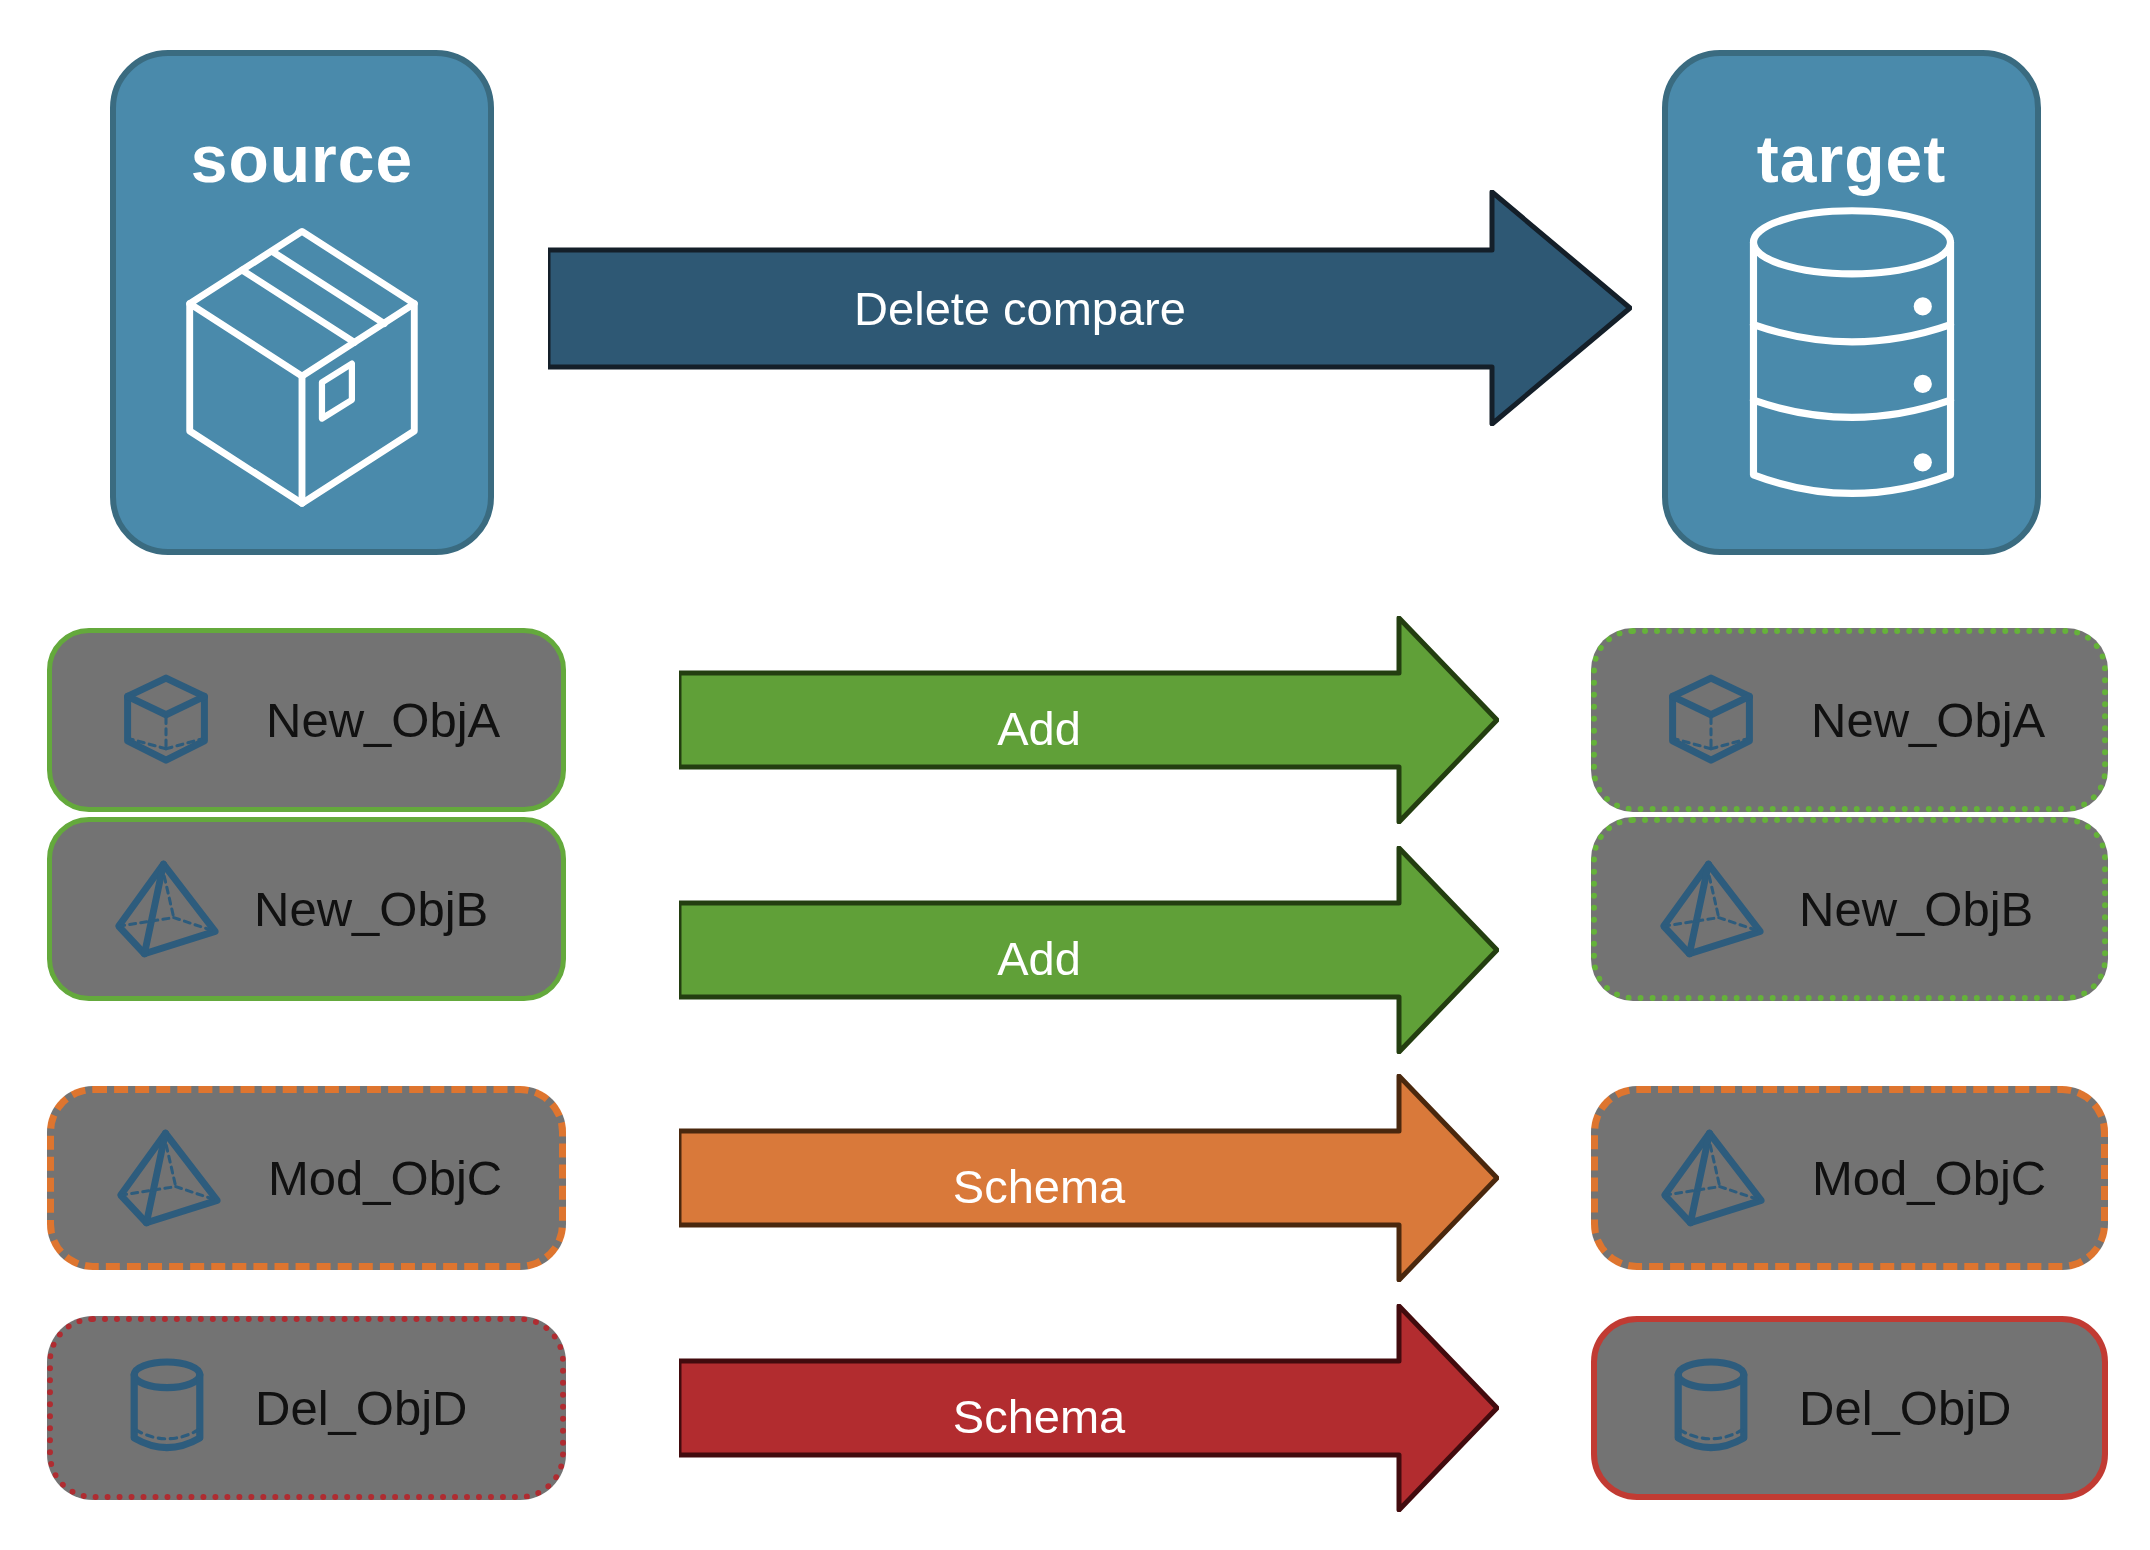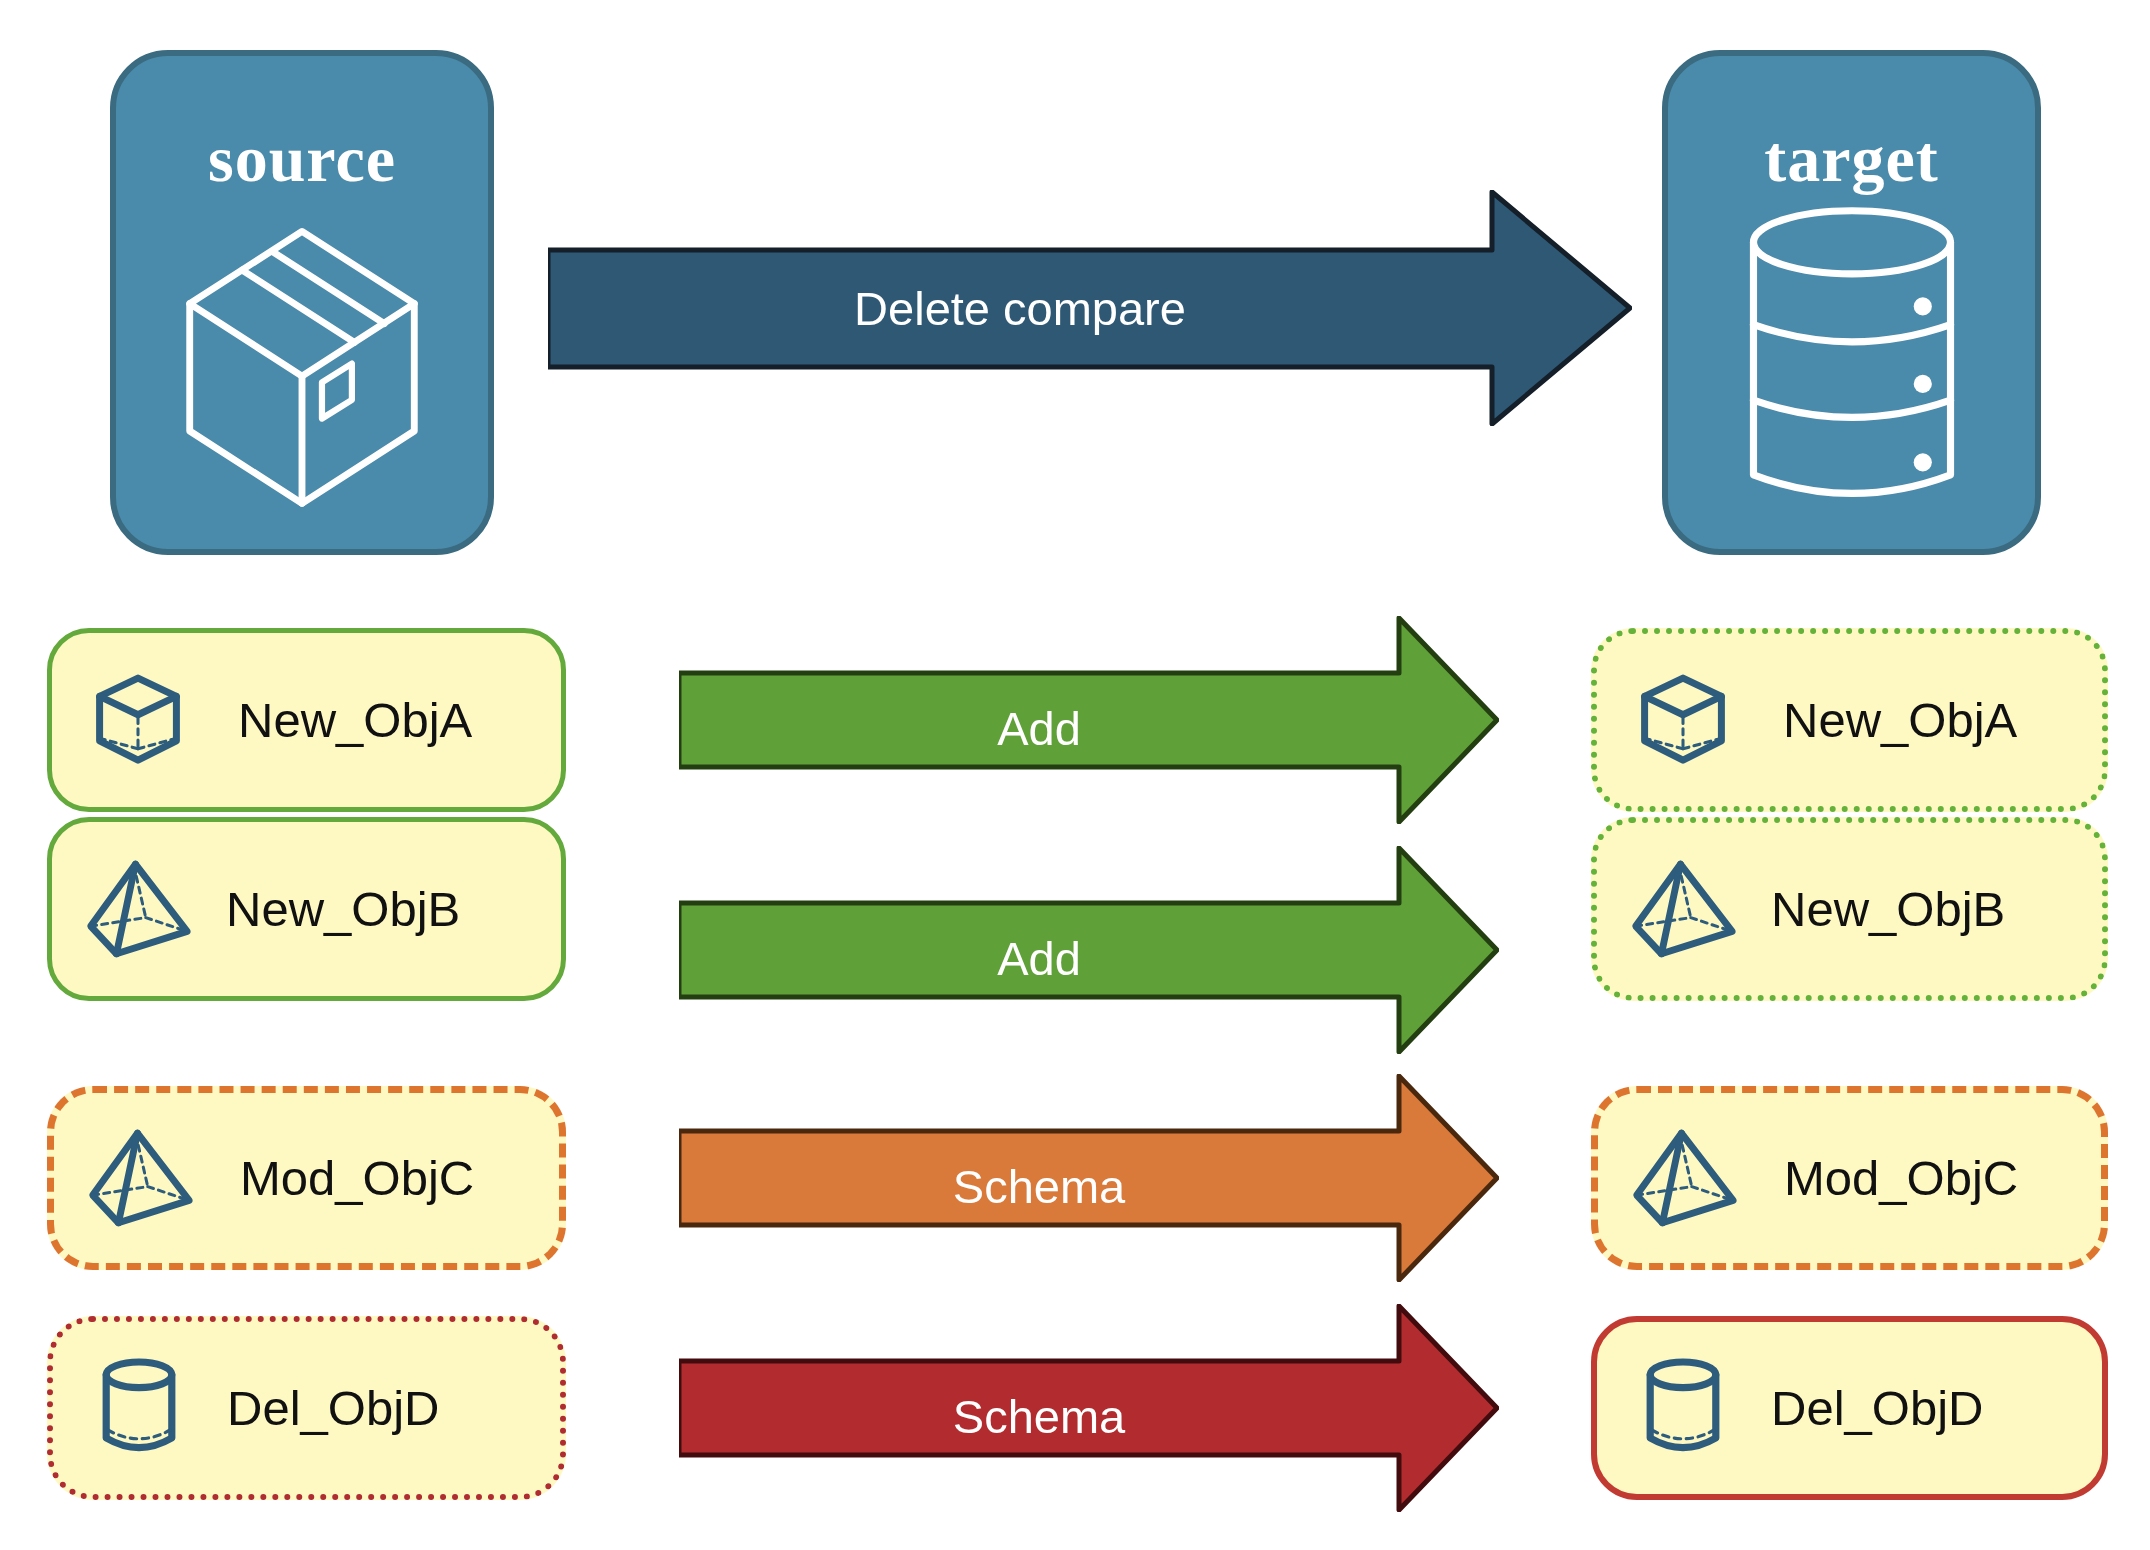--- a/index.html
+++ b/index.html
@@ -9,38 +9,38 @@
   }
   
   .node{
     position:absolute;background:#4A8AAB;border:6px solid #3A6B80;border-radius:58px;
     box-sizing:border-box;
   }
   .node-source{left:110px;top:50px;width:384px;height:505px;}
   .node-target{left:1662px;top:50px;width:379px;height:505px;}
   .node-title{
     position:absolute;top:70px;left:0;width:100%;text-align:center;
-    color:#ffffff;font-size:66px;font-weight:bold;letter-spacing:1px;line-height:1;font-family:Liberation Serif, serif;
+    color:#ffffff;font-size:66px;font-weight:bold;letter-spacing:1px;line-height:1;
   }
   .node-icon{position:absolute;left:50%;transform:translateX(-50%);}
   .node-source .node-icon{top:152px;width:262px;height:310px;}
   .node-target .node-icon{top:150px;width:228px;height:308px;}
 
   
   .schema-arrow{position:absolute;left:548px;top:190px;width:1084px;height:236px;}
   .schema-arrow-label{
     position:absolute;left:548px;top:250px;width:944px;height:117px;
     display:flex;align-items:center;justify-content:center;
     color:#ffffff;font-size:47px;line-height:1;
   }
 
   
   .item{
-    position:absolute;width:519px;height:184px;box-sizing:border-box;background:#fef9c3;
-    display:flex;align-items:center;padding-left:30px;gap:44px;border-radius:42px;
+    position:absolute;width:519px;height:184px;box-sizing:border-box;background:#737373;
+    display:flex;align-items:center;padding-left:58px;gap:44px;border-radius:42px;
   }
   .item-left{left:47px;}
   .item-right{left:1591px;width:517px;}
   .row-0{top:628px;}  .row-1{top:817px;gap:32px;}  .row-2{top:1086px;}  .row-3{top:1316px;gap:32px;}
   .b-solid-green {border:5px solid #64A93C;}
   .b-dotted-green{border:6px dotted #65B23A;}
   .b-dashed-orange{border:7px dashed #DE752F;border-radius:46px;}
   .b-dotted-red  {border:6px dotted #AF2C31;border-radius:46px;}
   .b-solid-red   {border:6px solid #C13B33;border-radius:46px;}
   .obj-icon{width:112px;flex:0 0 auto;display:flex;align-items:center;justify-content:center;}

